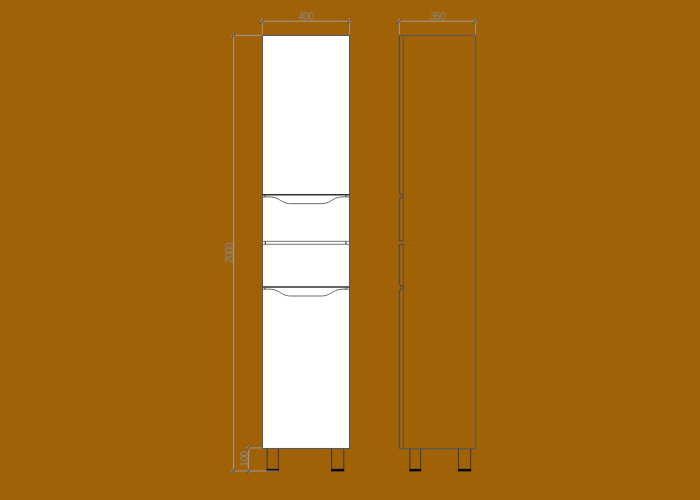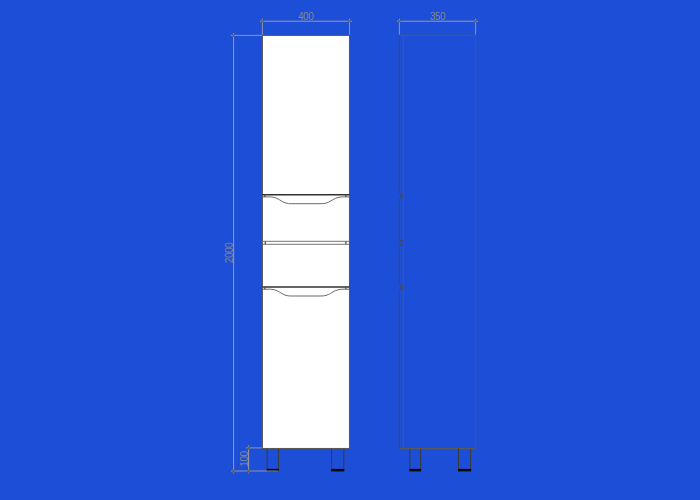--- a/index.html
+++ b/index.html
@@ -1,16 +1,16 @@
 <!DOCTYPE html>
 <html><head>
 <meta charset="utf-8">
 <style>
   html,body{margin:0;padding:0;background:#ffffff;}
-  .page{width:700px;height:500px;position:relative;background:#1d4ed8;overflow:hidden;}
+  .page{width:700px;height:500px;position:relative;background:#a16207;overflow:hidden;}
   svg text{font-family:"Liberation Sans",sans-serif;}
 </style>
 </head>
 <body>
 <div class="page">
 <svg width="700" height="500" viewBox="0 0 700 500" xmlns="http://www.w3.org/2000/svg">
 
   <g>
     <rect x="262.4" y="35.4" width="87.1" height="413.1" fill="#ffffff" stroke="#585858" stroke-width="1.1"></rect>
   </g>

